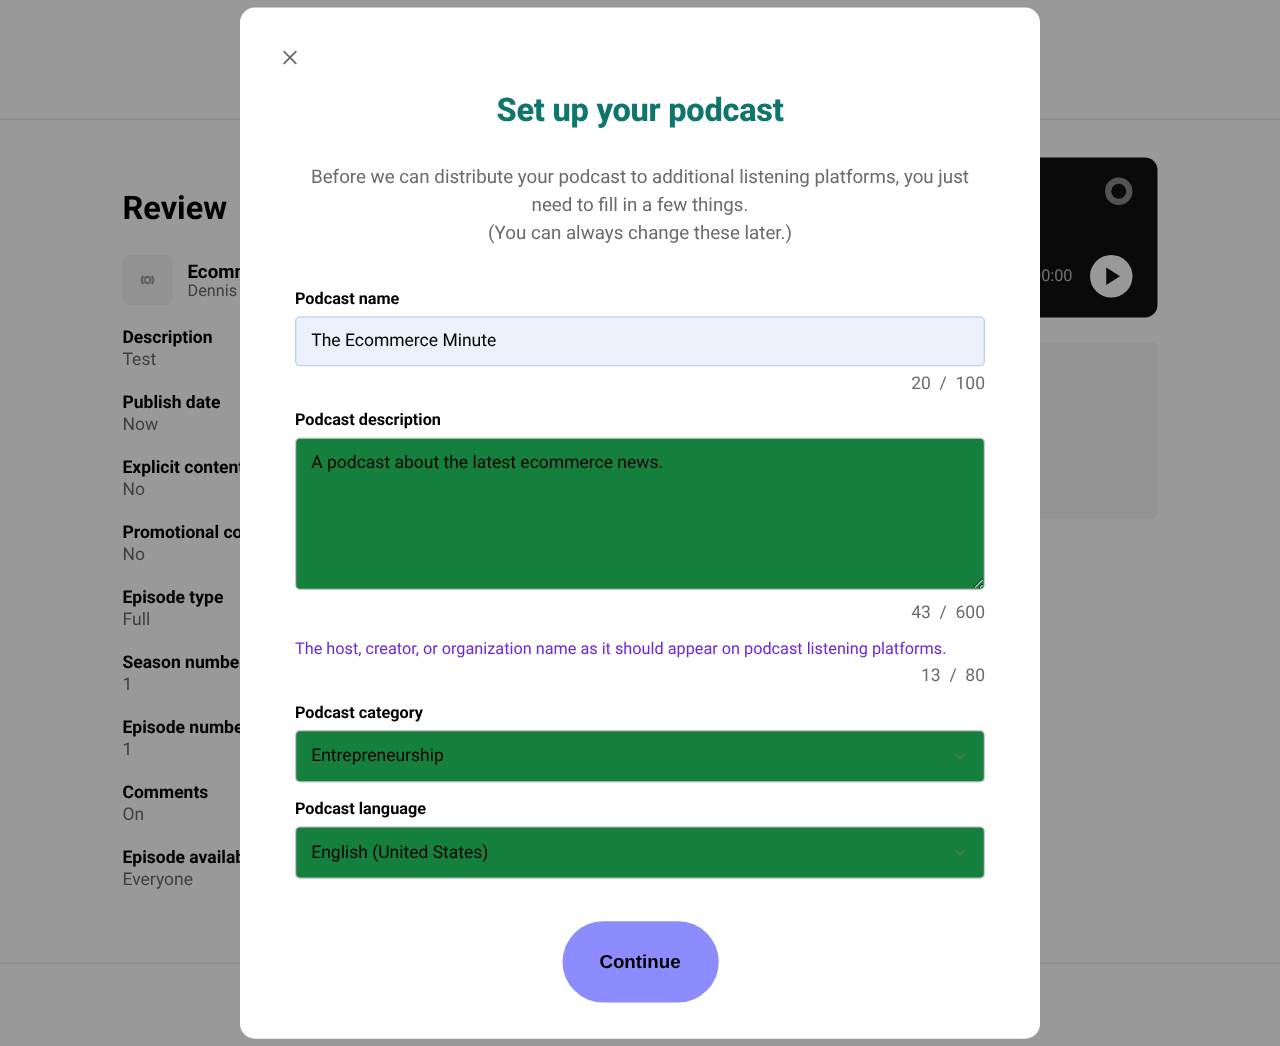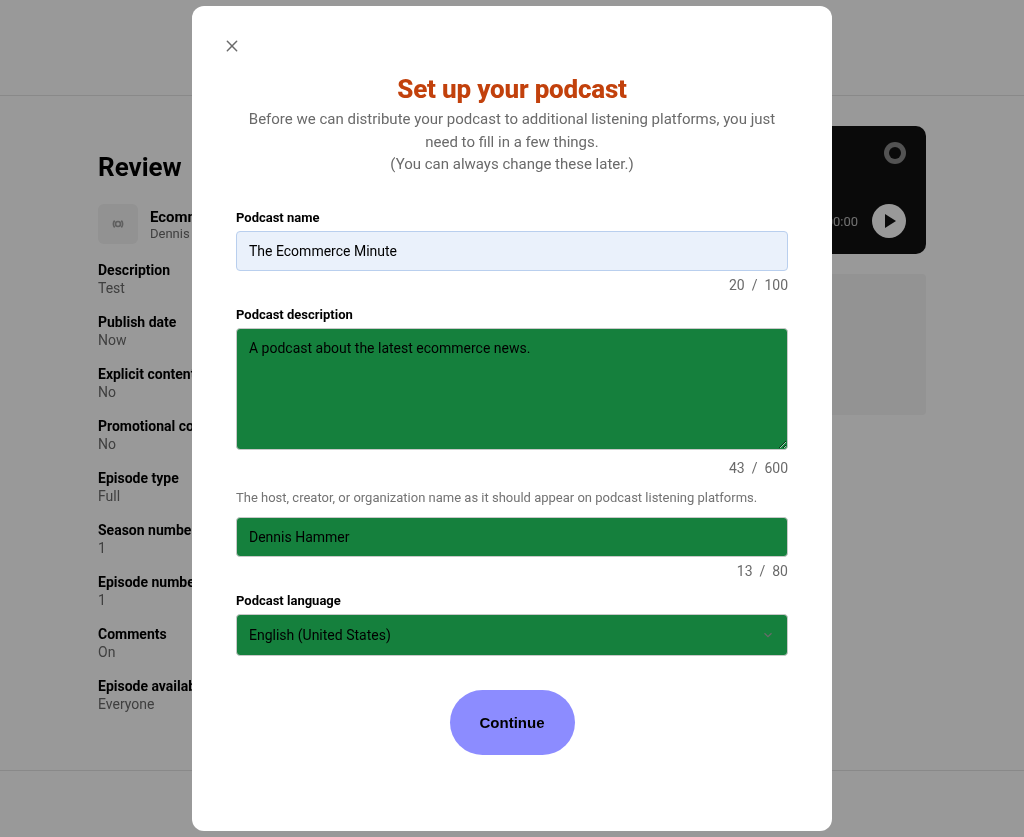--- a/index.html
+++ b/index.html
@@ -33,25 +33,25 @@
   .bg-info-link { color: #1a6cff; text-decoration: underline; }
   .bg-footer-sep { position: absolute; left:0; right:0; bottom: 66px; border-top: 1px solid #e5e5e5; }
 
   
   .scrim { position: absolute; inset: 0; background: rgba(0,0,0,0.40); }
 
   
   .modal { position: absolute; top: 6px; left: 50%; transform: translateX(-50%); width: 640px; height: 825px; background: #fff; border-radius: 12px; padding: 26px 44px 28px 44px; }
   .modal-close { position: absolute; top: 26px; left: 26px; width: 28px; height: 28px; display:flex; align-items:center; justify-content:center; color:#6a6a6a; cursor:pointer; }
   .modal-close svg { width: 16px; height: 16px; }
-  .modal-title { text-align: center; font-size: 26px; font-weight: 800; margin-top: 42px; margin-bottom: 4px; color:#c2410c; letter-spacing: -0.2px; }
+  .modal-title { text-align: center; font-size: 26px; font-weight: 800; margin-top: 42px; margin-bottom: 26px; color:#0f766e; letter-spacing: -0.2px; }
   .modal-sub { text-align: center; font-size: 15px; color: #6a6a6a; line-height: 1.5; margin-bottom: 34px; }
   .form-group { margin-bottom: 14px; }
   .form-label { font-size: 13px; font-weight: 700; color:#000; margin-bottom: 6px; display:block; }
-  .form-help { font-size: 13px; color:#737373; margin-bottom: 12px; }
+  .form-help { font-size: 13px; color:#6d28d9; margin-bottom: 0; }
   .form-input, .form-textarea, .form-select {
     width: 100%; border: 1px solid #c8c8c8; border-radius: 4px; padding: 11px 12px;
     font-size: 14px; font-family: inherit; color:#000; background:#15803d;
   }
   .form-input.highlight { background: #eaf1fb; border-color: #b9cfee; }
   .form-textarea { height: 122px; resize: both; }
   .form-select { position: relative; height: 42px; display:flex; align-items:center; justify-content:space-between; cursor:pointer; }
   .chev { width: 14px; height: 14px; color: #6a6a6a; }
   .char-count { text-align: right; font-size: 14px; color:#6a6a6a; margin-top: 6px; }
   .continue-wrap { display:flex; justify-content:center; margin-top: 34px; }
@@ -169,26 +169,34 @@
   <div class="form-group">
     <label class="form-label">Podcast description</label>
     <textarea class="form-textarea" style="">A podcast about the latest ecommerce news.</textarea>
     <div class="char-count">
       <span>43</span>&nbsp;&nbsp;/&nbsp;&nbsp;<span>600</span>
     </div>
   </div>
 
   <div class="form-group">
     <div class="form-help">The host, creator, or organization name as it should appear on podcast listening platforms.</div>
-    <input class="form-input" value="Dennis Hammer" style="">
     <div class="char-count">
       <span>13</span>&nbsp;&nbsp;/&nbsp;&nbsp;<span>80</span>
     </div>
   </div>
 
+  <div class="form-group">
+    <label class="form-label">Podcast category</label>
+    <div class="form-select">
+      <span>Entrepreneurship</span>
+      <svg class="chev" viewBox="0 0 24 24" fill="none" stroke="currentColor" stroke-width="2">
+          <polyline points="6 9 12 15 18 9"></polyline>
+        </svg>
+    </div>
+  </div>
 
   <div class="form-group">
     <label class="form-label">Podcast language</label>
     <div class="form-select">
       <span>English (United States)</span>
       <svg class="chev" viewBox="0 0 24 24" fill="none" stroke="currentColor" stroke-width="2">
           <polyline points="6 9 12 15 18 9"></polyline>
         </svg>
     </div>
   </div>

